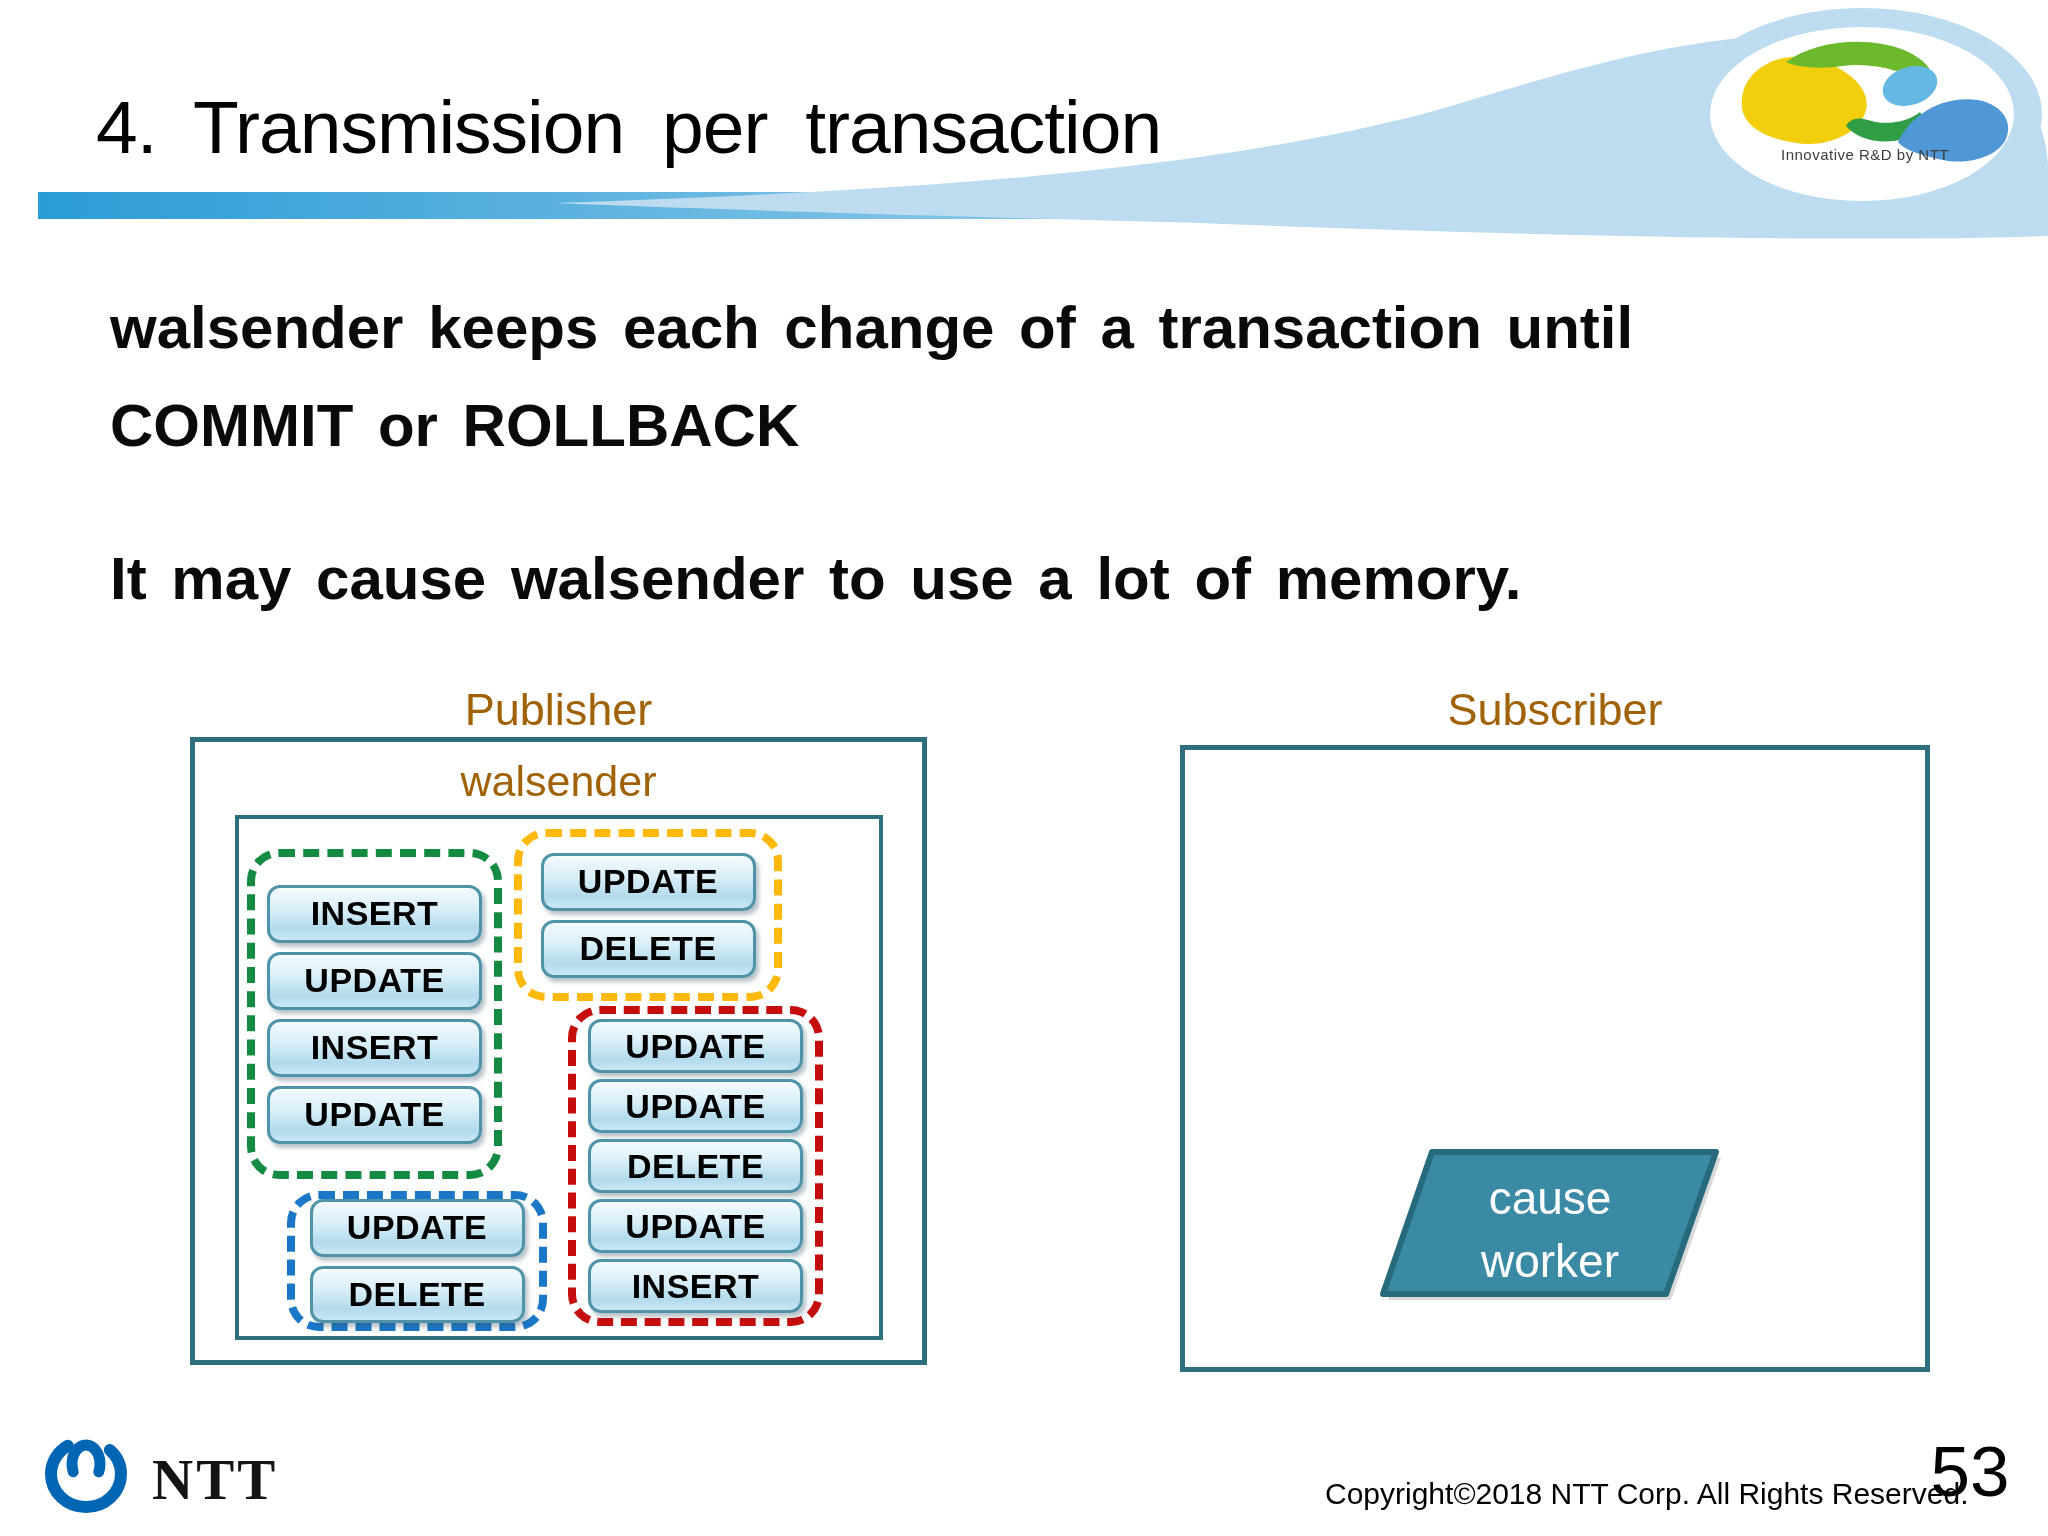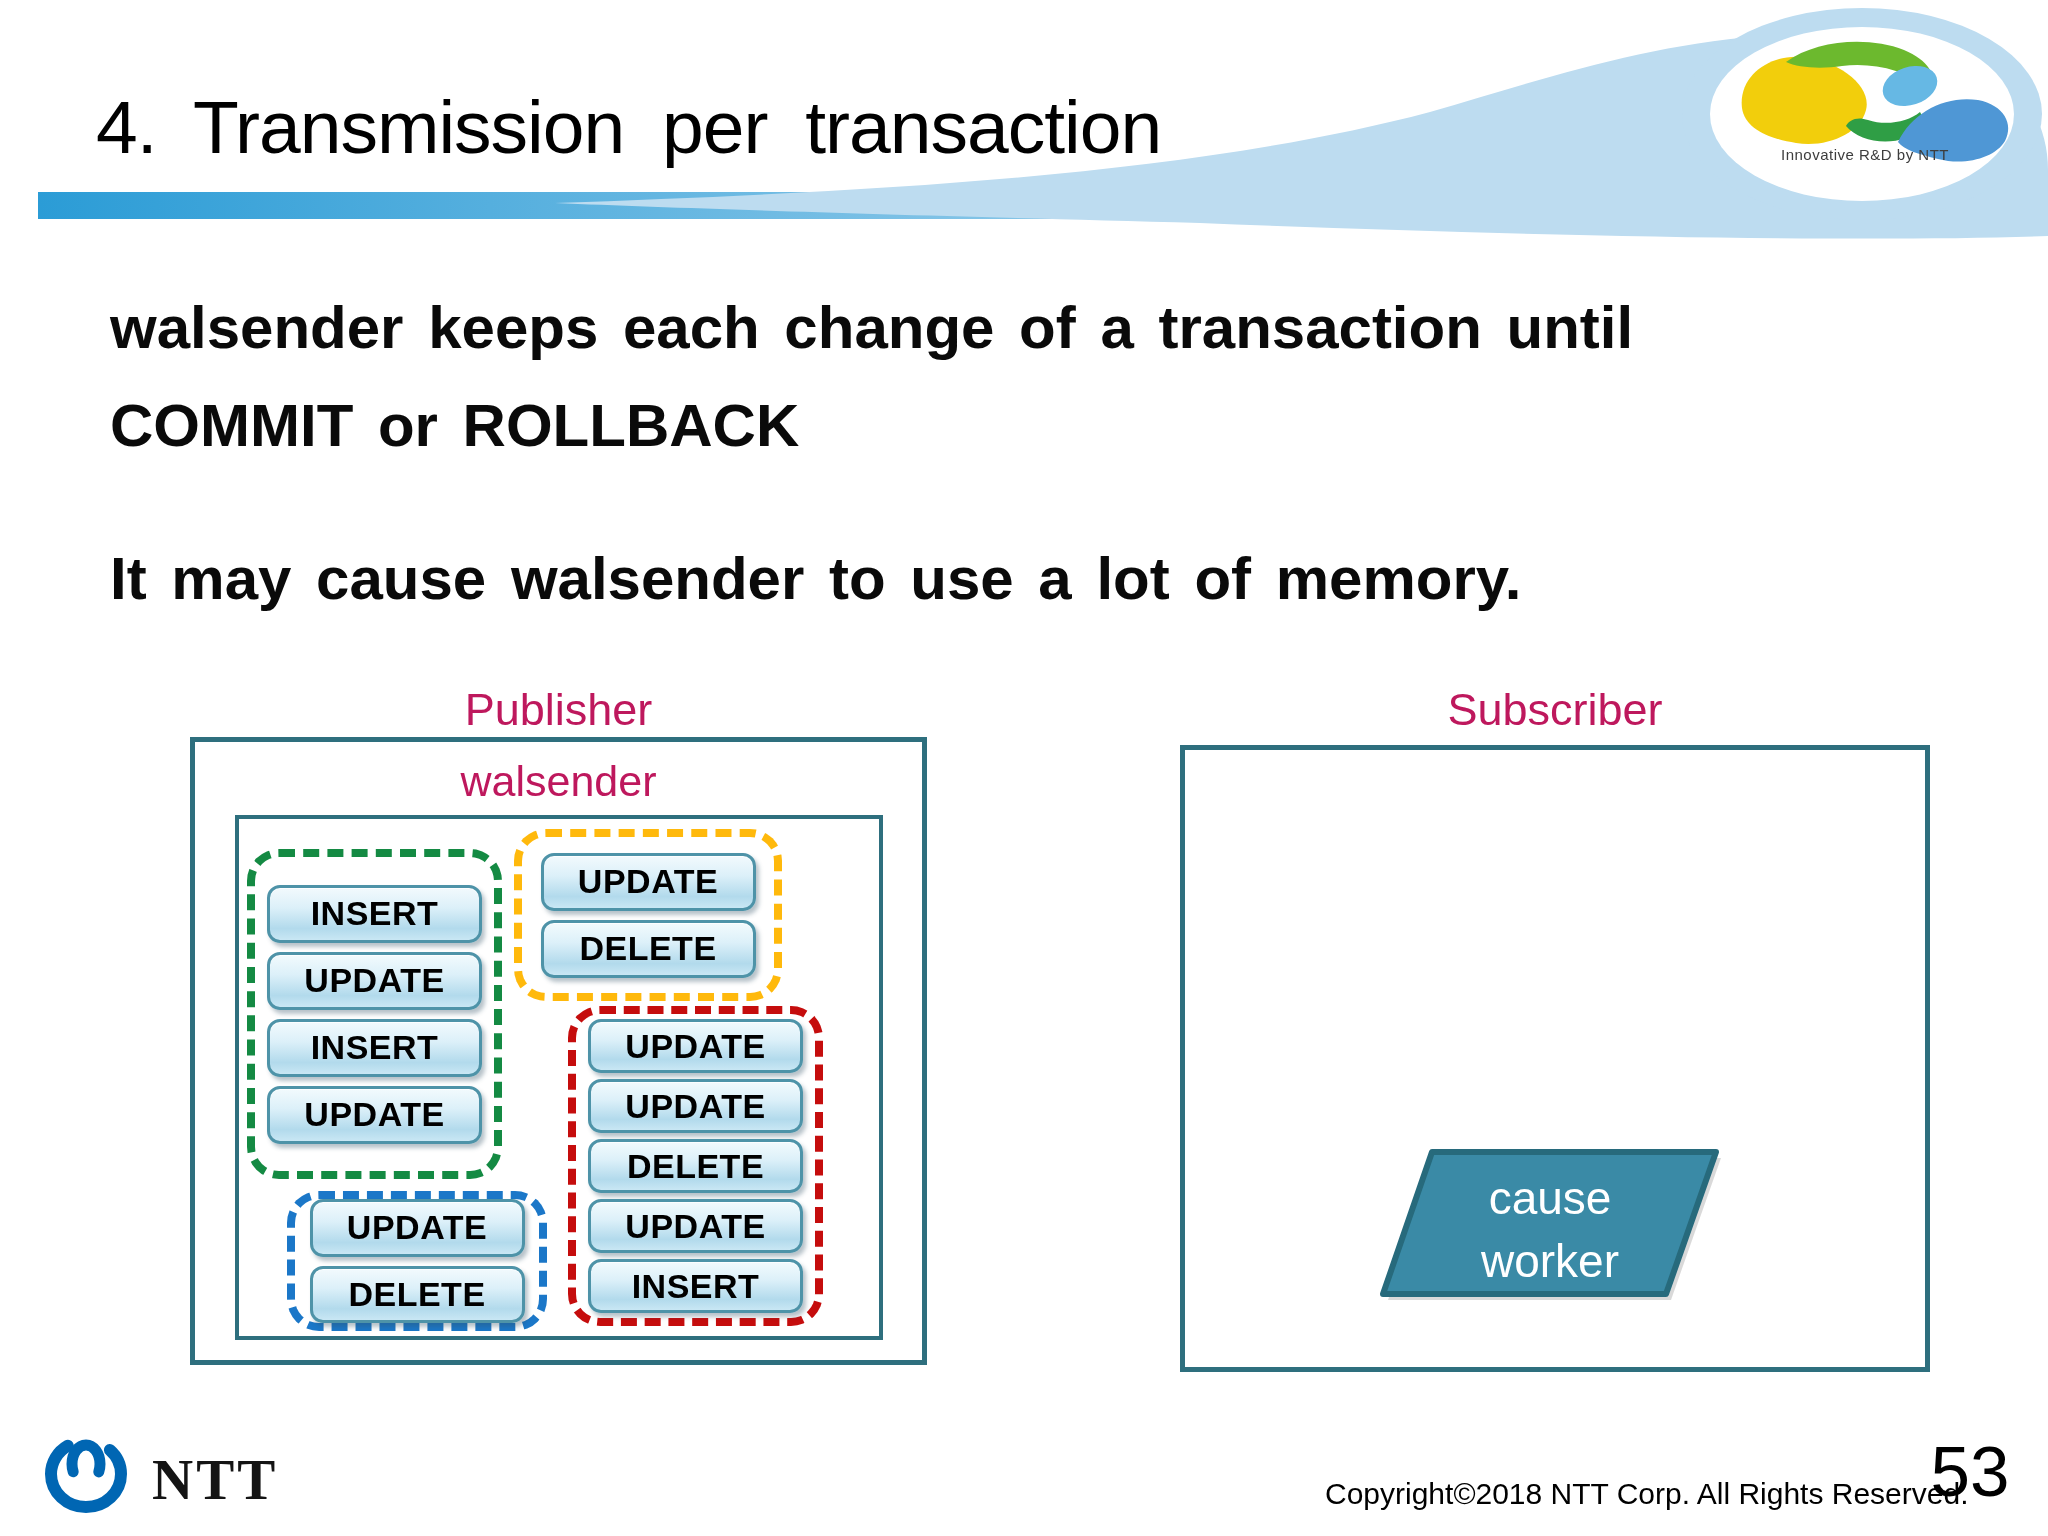--- a/index.html
+++ b/index.html
@@ -27,21 +27,21 @@
   
   .body-line {
     font-size:60px; font-weight:700; color:#0a0a0a;
     word-spacing:8px; white-space:nowrap;
   }
   .bl1 { left:110px; top:293px; }
   .bl2 { left:110px; top:391px; }
   .bl3 { left:110px; top:504px;margin-top:40px; }
 
   
-  .node-label { text-align:center; font-size:45px; color:#be185d; }
+  .node-label { text-align:center; font-size:45px; color:#a16207; }
   .publisher-label  { left:190px;  top:684px; width:737px; }
   .subscriber-label { left:1180px; top:684px; width:750px; }
   .walsender-label  { left:190px;  top:757px; width:737px; font-size:43px; }
 
   
   .publisher-box  { left:190px;  top:737px; width:737px; height:628px;
                     border:5px solid var(--frame-teal); box-sizing:border-box; }
   .subscriber-box { left:1180px; top:745px; width:750px; height:627px;
                     border:5px solid var(--frame-teal); box-sizing:border-box; }
   .walsender-box  { left:235px;  top:815px; width:648px; height:525px;

